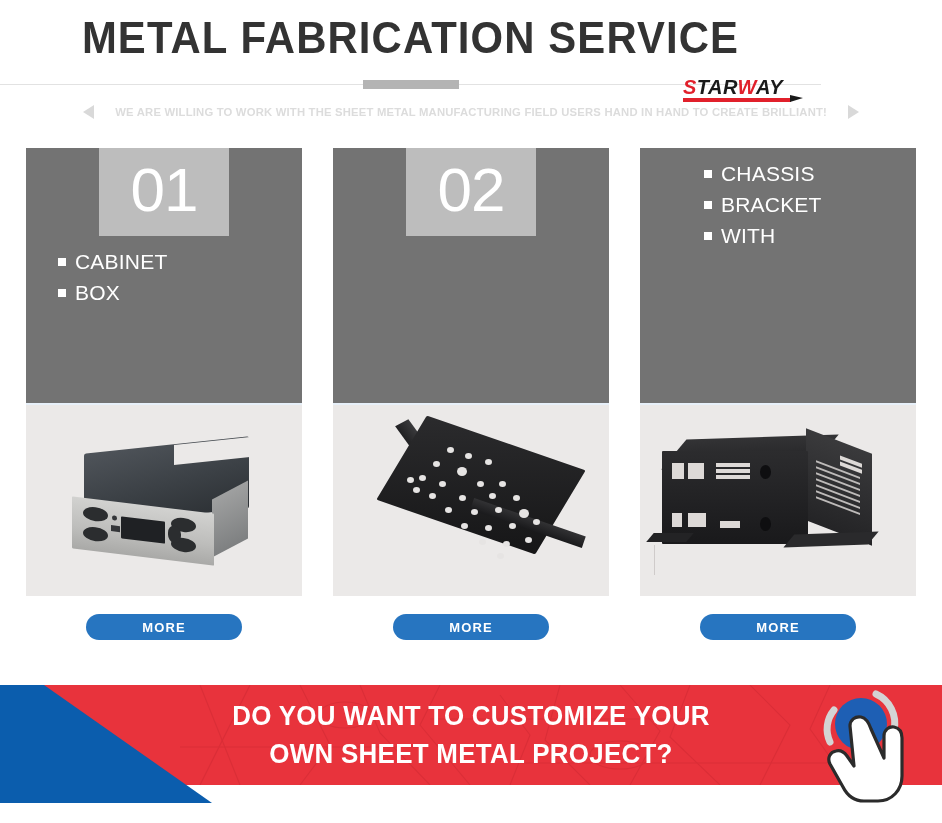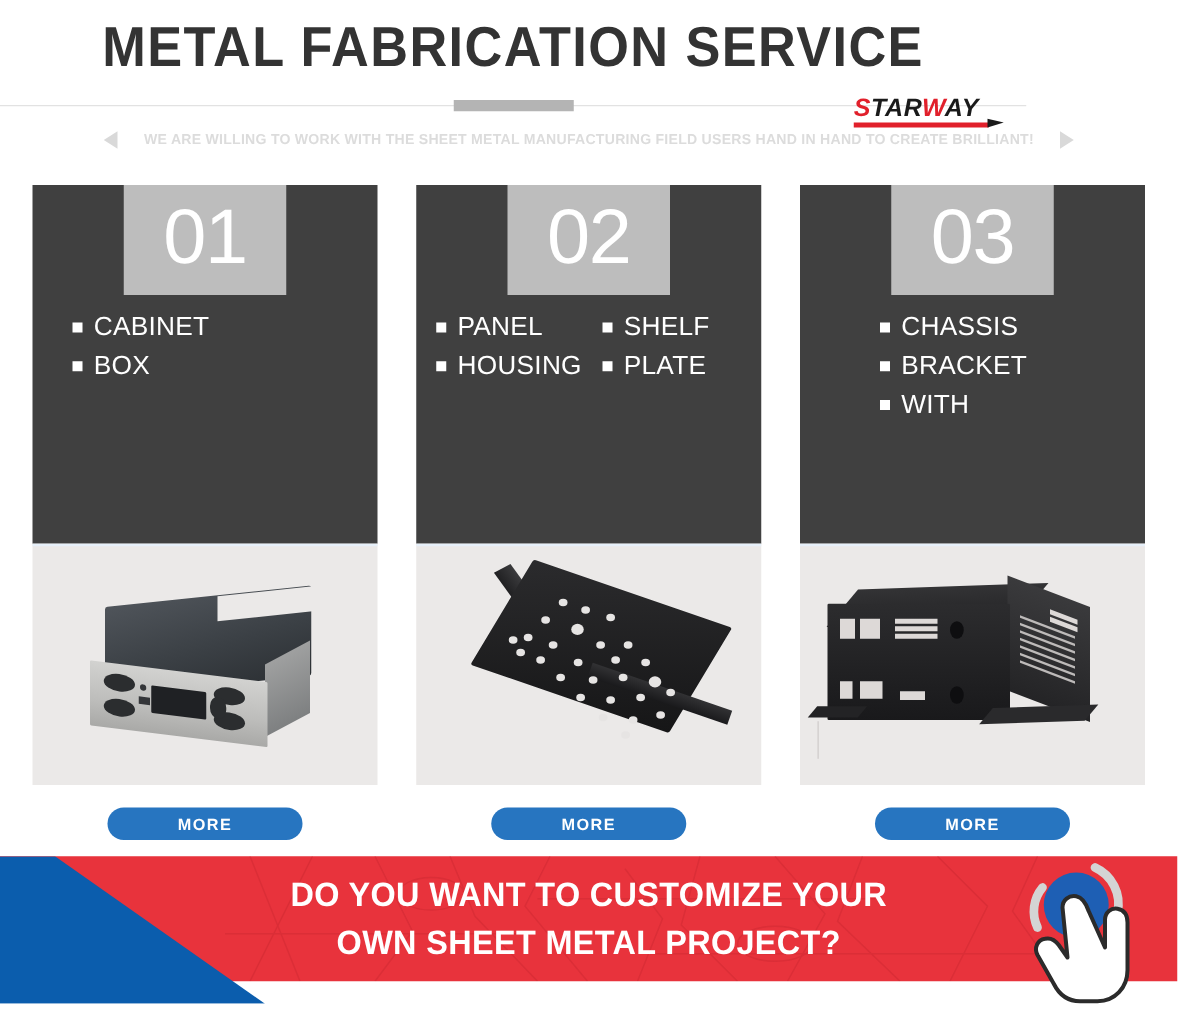--- a/index.html
+++ b/index.html
@@ -130,22 +130,22 @@
     padding: 20px 26px 0 26px;
     gap: 14px;
   }
   .card {
     width: 276px;
     display: flex;
     flex-direction: column;
   }
 
   .card-top {
-    background: #404040;
-    height: 287px;
+    background: #737373;
+    height: 255px;
     position: relative;
     padding: 0;
   }
   .card-num-box {
     background: #bdbdbd;
     width: 130px;
     height: 88px;
     display: flex;
     align-items: center;
     justify-content: center;
@@ -464,38 +464,20 @@
 
     <div class="card-cta">
       <button class="more-btn">MORE</button>
     </div>
   </div>
 
   <div class="card">
     <div class="card-top">
       <div class="card-num-box">
         <span class="card-num">02</span>
-      </div>
-      <div class="card-list two-col">
-        <div class="card-item">
-          <span class="bullet"></span>
-          <span>PANEL</span>
-        </div>
-        <div class="card-item">
-          <span class="bullet"></span>
-          <span>SHELF</span>
-        </div>
-        <div class="card-item">
-          <span class="bullet"></span>
-          <span>HOUSING</span>
-        </div>
-        <div class="card-item">
-          <span class="bullet"></span>
-          <span>PLATE</span>
-        </div>
       </div>
     </div>
 
     <div class="card-image">
       <div class="p2-wrap">
         <div class="p2-lip"></div>
         <div class="p2-plate"></div>
         <div class="p2-edge"></div>
         <span class="p2-hole" style="left:74px; top:16px;"></span>
         <span class="p2-hole" style="left:92px; top:22px;"></span>
@@ -527,23 +509,20 @@
       </div>
     </div>
 
     <div class="card-cta">
       <button class="more-btn">MORE</button>
     </div>
   </div>
 
   <div class="card">
     <div class="card-top">
-      <div class="card-num-box">
-        <span class="card-num">03</span>
-      </div>
       <div class="card-list pad-left-c">
         <div class="card-item">
           <span class="bullet"></span>
           <span>CHASSIS</span>
         </div>
         <div class="card-item">
           <span class="bullet"></span>
           <span>BRACKET</span>
         </div>
         <div class="card-item">

